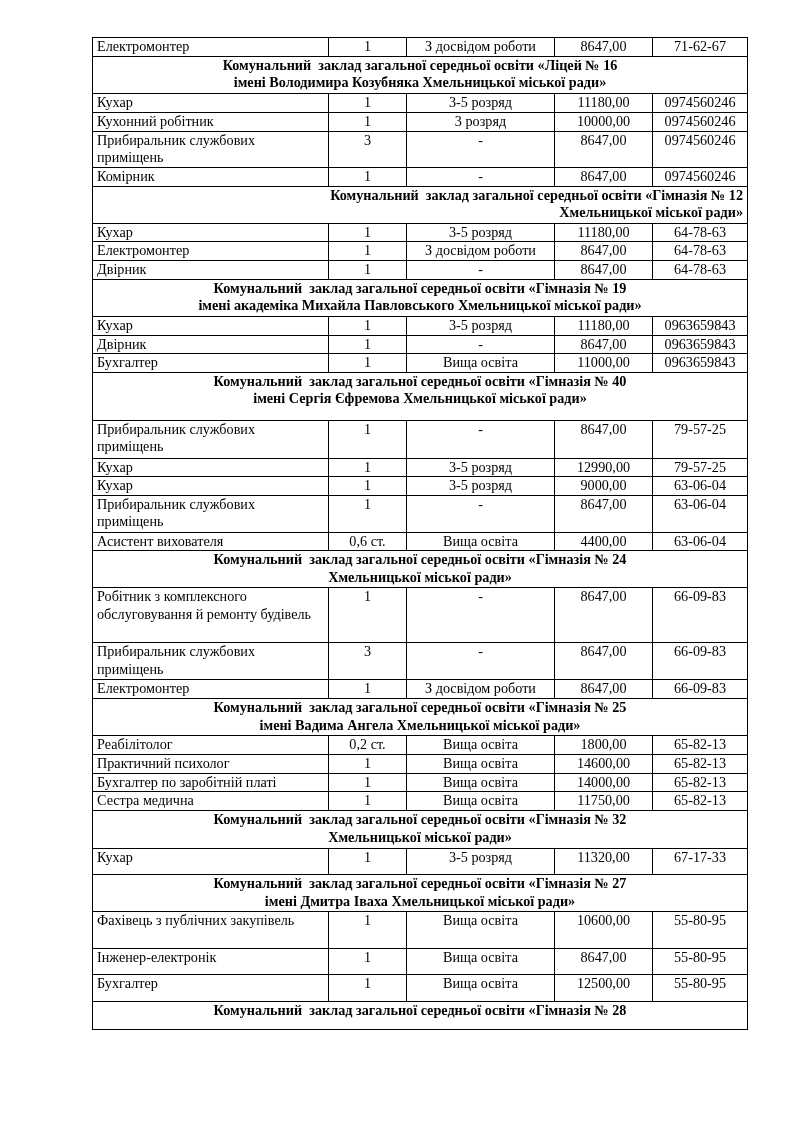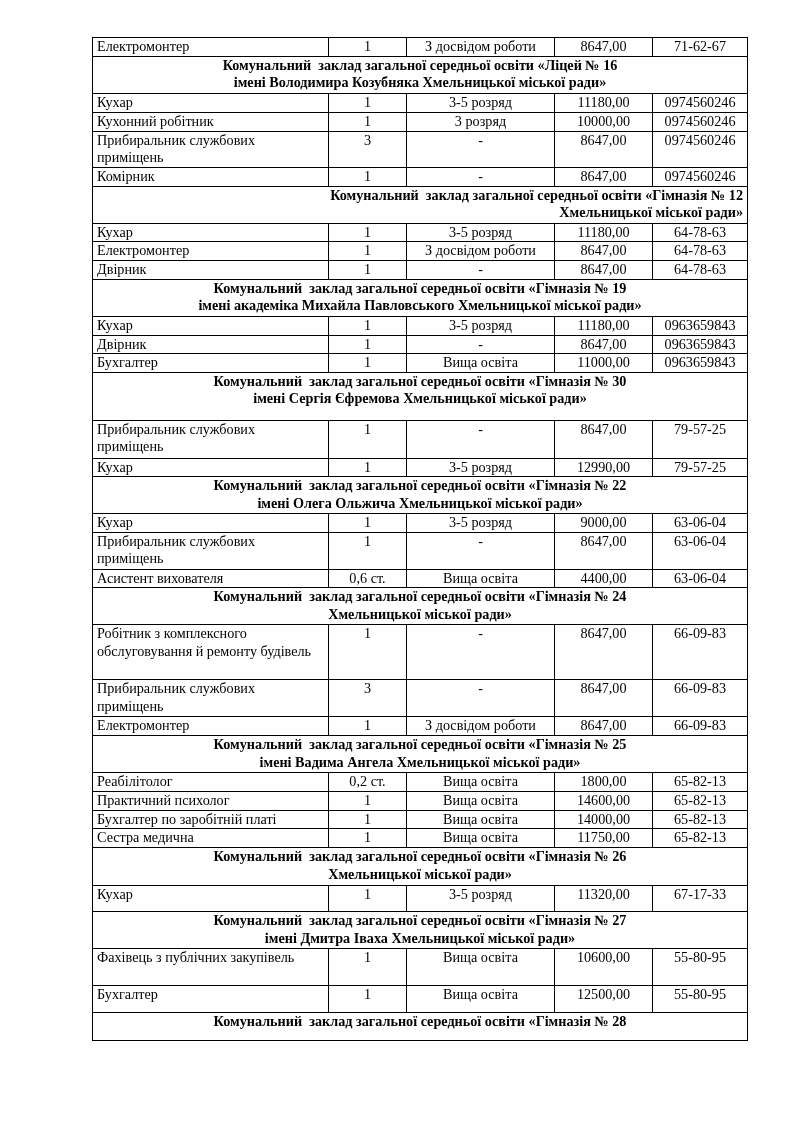--- a/index.html
+++ b/index.html
@@ -115,45 +115,39 @@
       </tr>
       <tr>
         <td style="height: 17px;">Бухгалтер</td>
         <td class="c" style="height: 17px;">1</td>
         <td class="c" style="height: 17px;">Вища освіта</td>
         <td class="c" style="height: 17px;">11000,00</td>
         <td class="c" style="height: 17px;">0963659843</td>
       </tr>
       <tr>
         <td colspan="5" class="hdr" style="height: 47px;">
-          <div style="white-space: pre;">Комунальний  заклад загальної середньої освіти «Гімназія № 30</div>
+          <div style="white-space: pre;">Комунальний  заклад загальної середньої освіти «Гімназія № 40</div>
           <div>імені Сергія Єфремова Хмельницької міської ради»</div>
         </td>
       </tr>
       <tr>
         <td style="height: 37px;">Прибиральник службових приміщень</td>
         <td class="c" style="height: 37px;">1</td>
         <td class="c" style="height: 37px;">-</td>
         <td class="c" style="height: 37px;">8647,00</td>
         <td class="c" style="height: 37px;">79-57-25</td>
       </tr>
       <tr>
         <td style="height: 17px;">Кухар</td>
         <td class="c" style="height: 17px;">1</td>
         <td class="c" style="height: 17px;">3-5 розряд</td>
         <td class="c" style="height: 17px;">12990,00</td>
         <td class="c" style="height: 17px;">79-57-25</td>
       </tr>
       <tr>
-        <td colspan="5" class="hdr" style="height: 36px;">
-          <div style="white-space: pre;">Комунальний  заклад загальної середньої освіти «Гімназія № 22</div>
-          <div>імені Олега Ольжича Хмельницької міської ради»</div>
-        </td>
-      </tr>
-      <tr>
         <td style="height: 17px;">Кухар</td>
         <td class="c" style="height: 17px;">1</td>
         <td class="c" style="height: 17px;">3-5 розряд</td>
         <td class="c" style="height: 17px;">9000,00</td>
         <td class="c" style="height: 17px;">63-06-04</td>
       </tr>
       <tr>
         <td style="height: 36px;">Прибиральник службових приміщень</td>
         <td class="c" style="height: 36px;">1</td>
         <td class="c" style="height: 36px;">-</td>
@@ -223,21 +217,21 @@
       </tr>
       <tr>
         <td style="height: 18px;">Сестра медична</td>
         <td class="c" style="height: 18px;">1</td>
         <td class="c" style="height: 18px;">Вища освіта</td>
         <td class="c" style="height: 18px;">11750,00</td>
         <td class="c" style="height: 18px;">65-82-13</td>
       </tr>
       <tr>
         <td colspan="5" class="hdr" style="height: 37px;">
-          <div style="white-space: pre;">Комунальний  заклад загальної середньої освіти «Гімназія № 26</div>
+          <div style="white-space: pre;">Комунальний  заклад загальної середньої освіти «Гімназія № 32</div>
           <div>Хмельницької міської ради»</div>
         </td>
       </tr>
       <tr>
         <td style="height: 25px;">Кухар</td>
         <td class="c" style="height: 25px;">1</td>
         <td class="c" style="height: 25px;">3-5 розряд</td>
         <td class="c" style="height: 25px;">11320,00</td>
         <td class="c" style="height: 25px;">67-17-33</td>
       </tr>
@@ -248,20 +242,27 @@
         </td>
       </tr>
       <tr>
         <td style="height: 36px; margin-top: 16px;">Фахівець з публічних закупівель</td>
         <td class="c" style="height: 36px;">1</td>
         <td class="c" style="height: 36px;">Вища освіта</td>
         <td class="c" style="height: 36px;">10600,00</td>
         <td class="c" style="height: 36px;">55-80-95</td>
       </tr>
       <tr>
+        <td style="height: 25px;">Інженер-електронік</td>
+        <td class="c" style="height: 25px;">1</td>
+        <td class="c" style="height: 25px;">Вища освіта</td>
+        <td class="c" style="height: 25px;">8647,00</td>
+        <td class="c" style="height: 25px;">55-80-95</td>
+      </tr>
+      <tr>
         <td style="height: 26px;">Бухгалтер</td>
         <td class="c" style="height: 26px;">1</td>
         <td class="c" style="height: 26px;">Вища освіта</td>
         <td class="c" style="height: 26px;">12500,00</td>
         <td class="c" style="height: 26px;">55-80-95</td>
       </tr>
       <tr>
         <td colspan="5" class="hdr" style="height: 27px;">
           <div style="white-space: pre;">Комунальний  заклад загальної середньої освіти «Гімназія № 28</div>
           <div></div>

